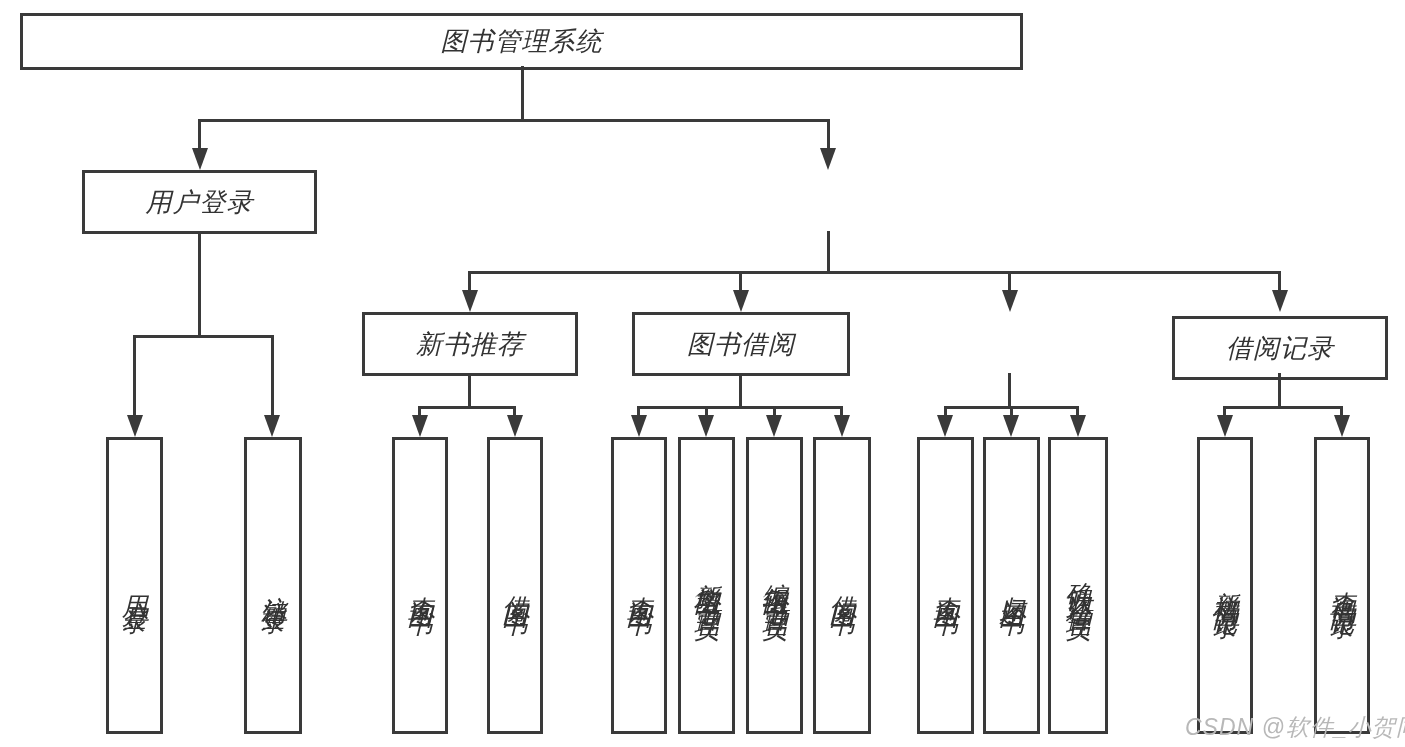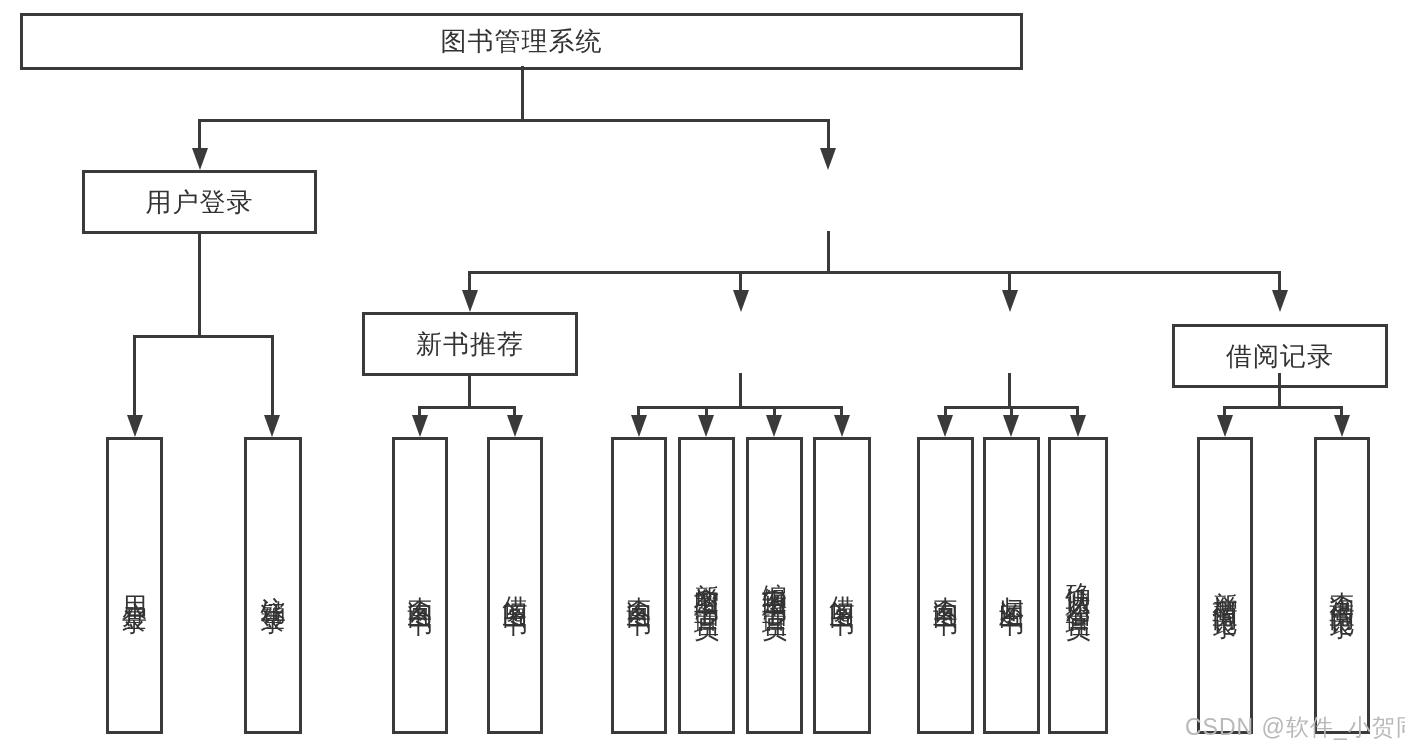--- a/index.html
+++ b/index.html
@@ -9,20 +9,21 @@
     --watermark:#b8b8b8;
   }
   *{margin:0;padding:0;box-sizing:border-box;}
   html,body{background:var(--background);}
   body{font-family:"Liberation Sans","DejaVu Sans",sans-serif;}
   .stage{
     position:relative;
     width:1405px;height:747px;
     background:var(--background);
     overflow:hidden;
+    font-style:italic;
   }
   .node{
     position:absolute;
     background:#fff;
     border:3px solid var(--line);
     display:flex;align-items:center;justify-content:center;
     color:var(--text);
     font-size:26px;
     letter-spacing:1px;
     white-space:nowrap;
@@ -69,21 +70,24 @@
     <span>图书管理系统</span>
   </div>
 
   <div class="node" style="left:82px;top:170px;width:235px;height:64px">
     <span>用户登录</span>
   </div>
 
   <div class="node" style="left:362px;top:312px;width:216px;height:64px">
     <span>新书推荐</span>
   </div>
-  <div class="node" style="left:1172px;top:324px;width:216px;height:64px">
+  <div class="node" style="left:632px;top:312px;width:218px;height:64px">
+    <span>图书借阅</span>
+  </div>
+  <div class="node" style="left:1172px;top:316px;width:216px;height:64px">
     <span>借阅记录</span>
   </div>
 
   <div class="leaf" style="left:106px;width:57px">
     <span class="vtext">用户登录</span>
   </div>
   <div class="leaf" style="left:244px;width:58px">
     <span class="vtext">注销登录</span>
   </div>
   <div class="leaf" style="left:392px;width:56px">

